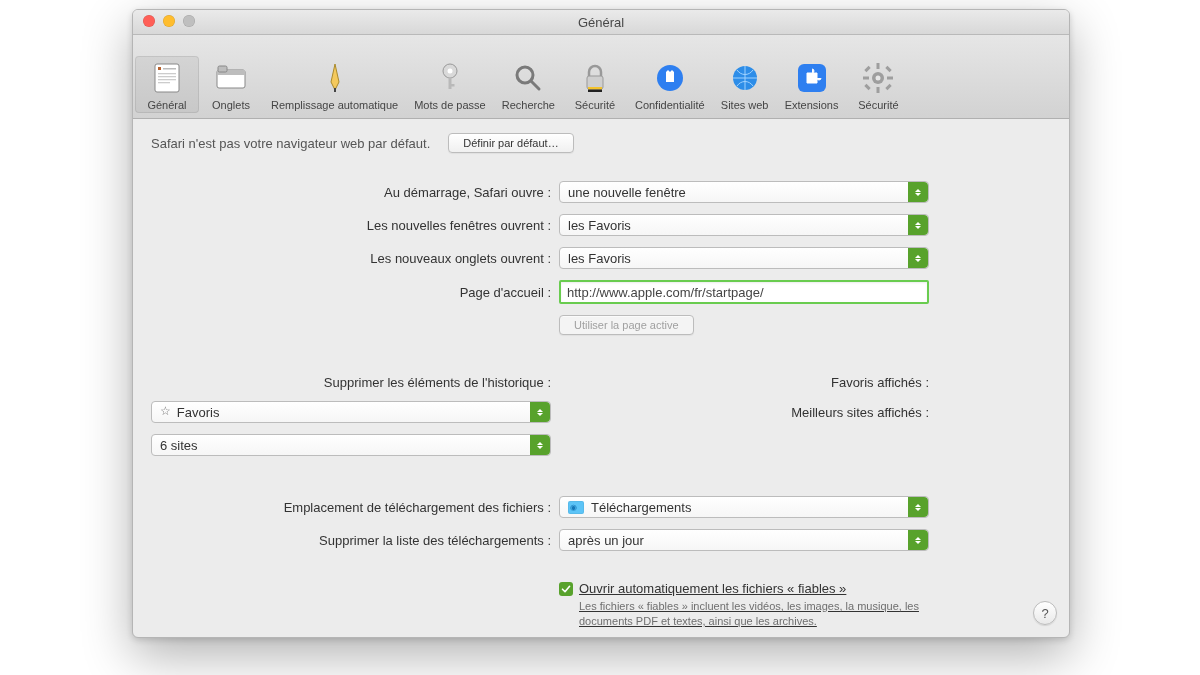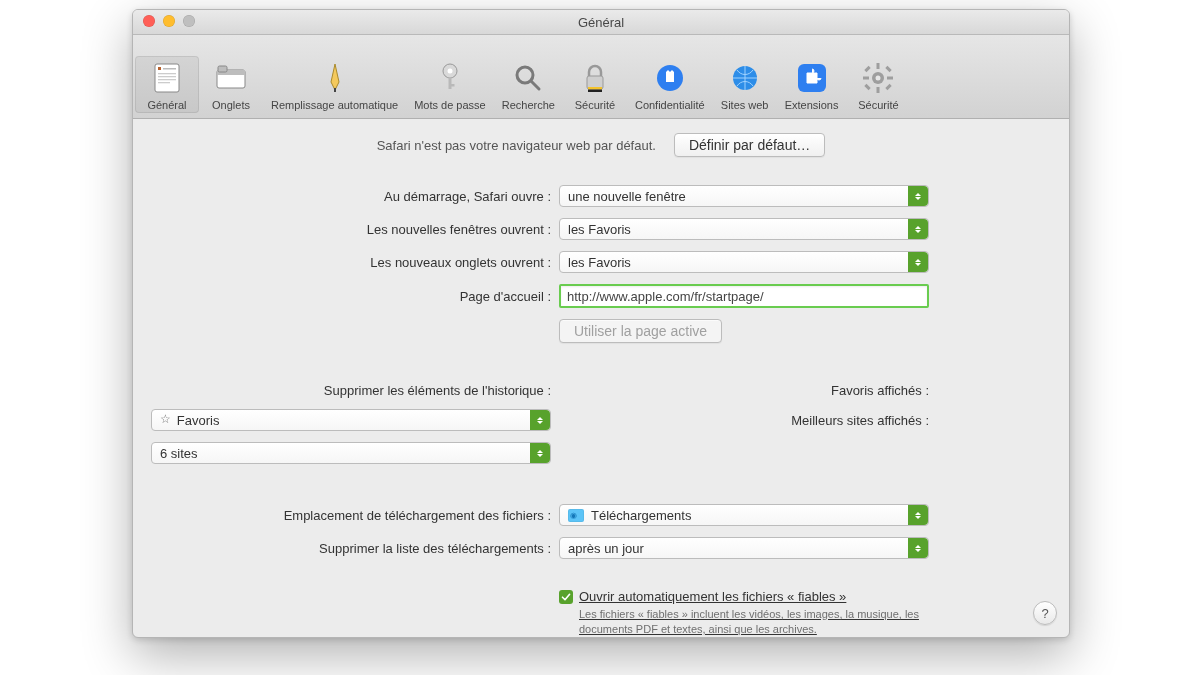--- a/index.html
+++ b/index.html
@@ -65,30 +65,30 @@
   .tb-item .ico { width: 36px; height: 36px; display:flex; align-items:center; justify-content:center; }
   .tb-item .lab { font-size: 11px; color:#454545; margin-top:3px; white-space:nowrap;}
   .tb-item.selected {
     background: linear-gradient(#d4d4d4,#c8c8c8);
     box-shadow: inset 0 0 0 1px rgba(0,0,0,.08);
   }
   .content {
     padding: 14px 18px 18px 18px;
   }
   .hdr-row {
-    display:flex; justify-content:center; align-items:center; gap: 18px;
+    display:flex; justify-content:flex-start; align-items:center; gap: 18px;
     margin-bottom: 28px;
   }
   .hdr-text { color:#555; }
   .mac-button {
     background: linear-gradient(#ffffff,#f0f0f0);
     border: 1px solid #bcbcbc;
     border-radius: 4px;
     padding: 3px 14px;
-    font-size: 14px;
+    font-size: 11px;
     color:#333;
     box-shadow: 0 1px 0 rgba(255,255,255,.6) inset, 0 1px 1px rgba(0,0,0,.05);
   }
   .mac-button:disabled {
     color:#a0a0a0;
     background:#f4f4f4;
   }
   .form {
     display: grid;
     grid-template-columns: 400px 370px;

